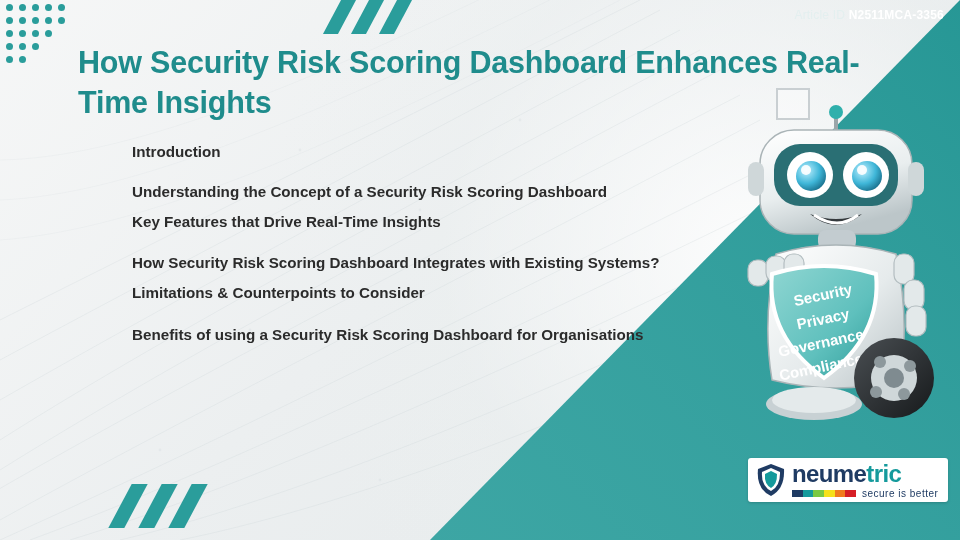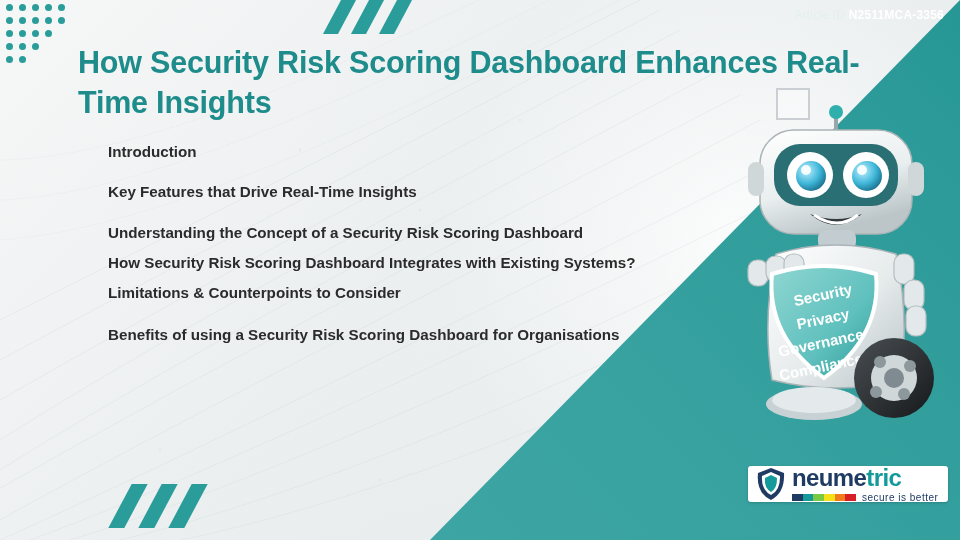--- a/index.html
+++ b/index.html
@@ -123,21 +123,21 @@
     font-size: 30.5px;
     font-weight: bold;
     line-height: 1.32;
     color: #1f8c8c;
     letter-spacing: -0.2px;
   }
 
   
   .toc {
     position: absolute;
-    left: 108px;
+    left: 132px;
     top: 142px;
     width: 620px;
   }
   .toc-item {
     font-size: 15.2px;
     font-weight: bold;
     color: #2b2b2b;
     line-height: 1.32;
   }
 
@@ -149,21 +149,21 @@
     width: 236px;
     height: 330px;
   }
 
   
   .logo-box {
     position: absolute;
     right: 12px;
     bottom: 38px;
     width: 200px;
-    height: 36px;
+    height: 44px;
     background: #ffffff;
     border-radius: 3px;
     box-shadow: 0 1px 3px rgba(0,0,0,0.18);
     display: flex;
     align-items: center;
     padding: 0 8px;
     box-sizing: border-box;
   }
   .logo-shield {
     width: 30px;
@@ -291,22 +291,22 @@
 
   <div class="article-id">
     <span>Article ID</span>
     <span class="code">N2511MCA-3356</span>
   </div>
 
   <div class="title">How Security Risk Scoring Dashboard Enhances Real-Time Insights</div>
 
   <div class="toc">
     <div class="toc-item" style="margin-bottom:20px;">Introduction</div>
+    <div class="toc-item" style="margin-bottom:10px;">Understanding the Concept of a Security Risk Scoring Dashboard</div>
     <div class="toc-item" style="margin-bottom:21px;">Key Features that Drive Real-Time Insights</div>
-    <div class="toc-item" style="margin-bottom:10px;">Understanding the Concept of a Security Risk Scoring Dashboard</div>
     <div class="toc-item" style="margin-bottom:10px;">How Security Risk Scoring Dashboard Integrates with Existing Systems?</div>
     <div class="toc-item" style="margin-bottom:22px;">Limitations &amp; Counterpoints to Consider</div>
     <div class="toc-item" style="margin-bottom:10px;">Benefits of using a Security Risk Scoring Dashboard for Organisations</div>
   </div>
 
   <svg class="robot" viewBox="0 0 236 330">
     <defs>
       <linearGradient id="bodyG" x1="0" y1="0" x2="1" y2="1">
         <stop offset="0%" stop-color="#ffffff"></stop>
         <stop offset="55%" stop-color="#e6ebec"></stop>

